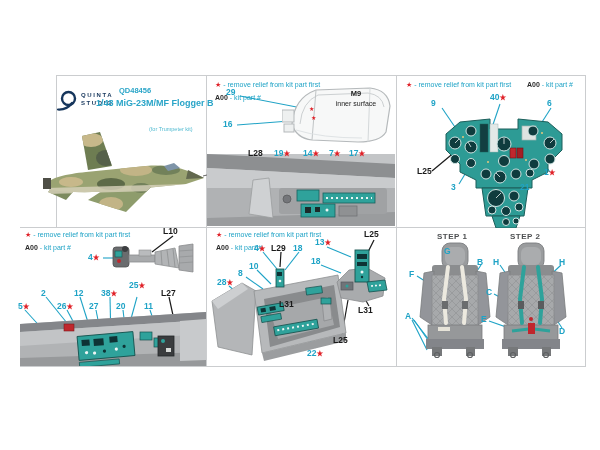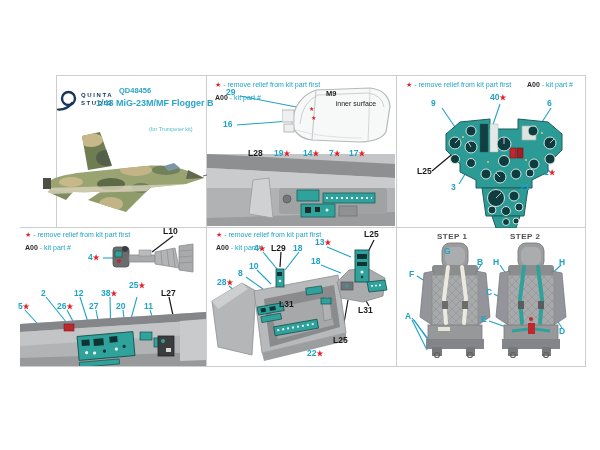--- a/index.html
+++ b/index.html
@@ -11,21 +11,21 @@
   .kl{color:#1a1a1a;}
   .lg{position:absolute;font:7px/1 "Liberation Sans",sans-serif;color:#1fa3c6;white-space:nowrap;}
   .lg .st{color:#e02128;}
   .lg b{color:#2a2a2a;}
   .brand{position:absolute;font:bold 6px/1.3 "Liberation Sans",sans-serif;color:#16365c;letter-spacing:1.6px;}
   .code{position:absolute;font:bold 7.5px/1 "Liberation Sans",sans-serif;color:#2aa5c8;}
   .ttl{position:absolute;font:bold 9px/1 "Liberation Sans",sans-serif;color:#2aa5c8;}
   .sub{position:absolute;font:13.5px/1 "Liberation Sans",sans-serif;color:#54bcd2;letter-spacing:.4px;}
   .kn{position:absolute;font:5.5px/1 "Liberation Sans",sans-serif;color:#54bcd2;}
   .step{position:absolute;font:bold 8px/1 "Liberation Sans",sans-serif;color:#4d4f51;letter-spacing:.5px;}
-  .m9{position:absolute;font:bold 7.5px/1 "Liberation Sans",sans-serif;color:#222;}
+  .m9{position:absolute;font:bold 7.5px/1 "Liberation Sans",sans-serif;color:#222;text-align:center;}
   .m9s{position:absolute;font:7px/1 "Liberation Sans",sans-serif;color:#222;text-align:center;}
   .cstar{position:absolute;font:6px/1 "Liberation Sans",sans-serif;color:#e02128;}
   svg{position:absolute;}
 </style>
 </head>
 <body>
 
 <div class="page">
 
   <div class="ln" style="left:56px;top:75px;width:530px;height:1px"></div>

